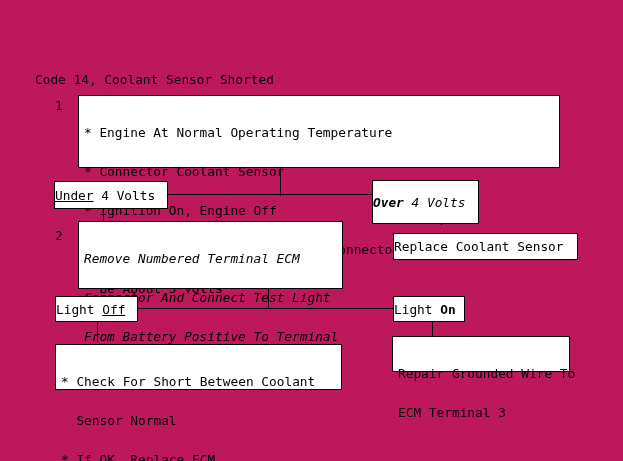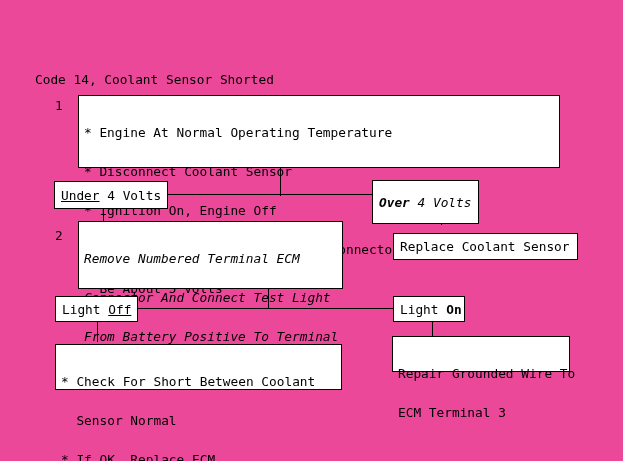--- a/index.html
+++ b/index.html
@@ -6,21 +6,21 @@
   body {
     width: 623px; height: 461px;
     background: #ffffff;
     font-family: "DejaVu Sans Mono", "Liberation Mono", monospace;
     font-size: 12.8px;
     color: #000000;
   }
   #canvas {
     position: relative;
     width: 623px; height: 461px;
-    background: #ec4899;
+    background: #be185d;
     overflow: hidden;
   }
   .abs { position: absolute; }
   .title {
     left: 35px; top: 72px;
     white-space: pre;
   }
   .step-num {
     width: 16px; text-align: left; white-space: pre;
     z-index: 2;
@@ -28,21 +28,21 @@
   .fc-box {
     background: #ffffff;
     border: 1px solid #000000;
     box-sizing: border-box;
     z-index: 2;
     white-space: pre;
     line-height: 13px;
   }
   .fc-box .ln { white-space: pre; }
   .pad-multi { padding: 4px 2px 19px 5px; }
-  .vcenter { display: flex; align-items: center; padding-left: 6px; }
+  .vcenter { display: flex; align-items: center; padding-left: 0; }
   .kw-u { text-decoration: underline; }
   .kw-b { font-weight: bold; }
   .connector { background: #000000; z-index: 1; }
 </style>
 </head>
 <body>
 
 <div id="canvas">
 
   <div class="abs connector" style="left:280px; top:166px; width:1px; height:30px;"></div>
@@ -52,21 +52,21 @@
   <div class="abs connector" style="left:268px; top:286px; width:1px; height:23px;"></div>
   <div class="abs connector" style="left:134px; top:308px; width:263px; height:1px;"></div>
   <div class="abs connector" style="left:97px;  top:318px; width:1px; height:24px;"></div>
   <div class="abs connector" style="left:432px; top:318px; width:1px; height:22px;"></div>
 
   <div class="abs title">Code 14, Coolant Sensor Shorted</div>
 
   <div class="abs step-num" style="left:55px; top:98px;">1</div>
   <div class="abs fc-box pad-multi" style="left:78px; top:95px; width:482px; height:73px;">
     <div class="ln">* Engine At Normal Operating Temperature</div>
-    <div class="ln">* Disconnect Coolant Sensor</div>
+    <div class="ln">* Connector Coolant Sensor</div>
     <div class="ln">* Ignition On, Engine Off</div>
     <div class="ln">* Check Voltage Between Harness Connector Terminals, Should</div>
     <div class="ln">  Be About 5 Volts</div>
   </div>
 
   <div class="abs fc-box vcenter" style="left:54px; top:181px; width:114px; height:28px;">
     <span class="kw-u">Under</span><span> 4 Volts</span>
   </div>
   <div class="abs fc-box vcenter" style="left:372px; top:180px; width:107px; height:44px;font-style:italic;">
     <span class="kw-b">Over</span><span> 4 Volts</span>

